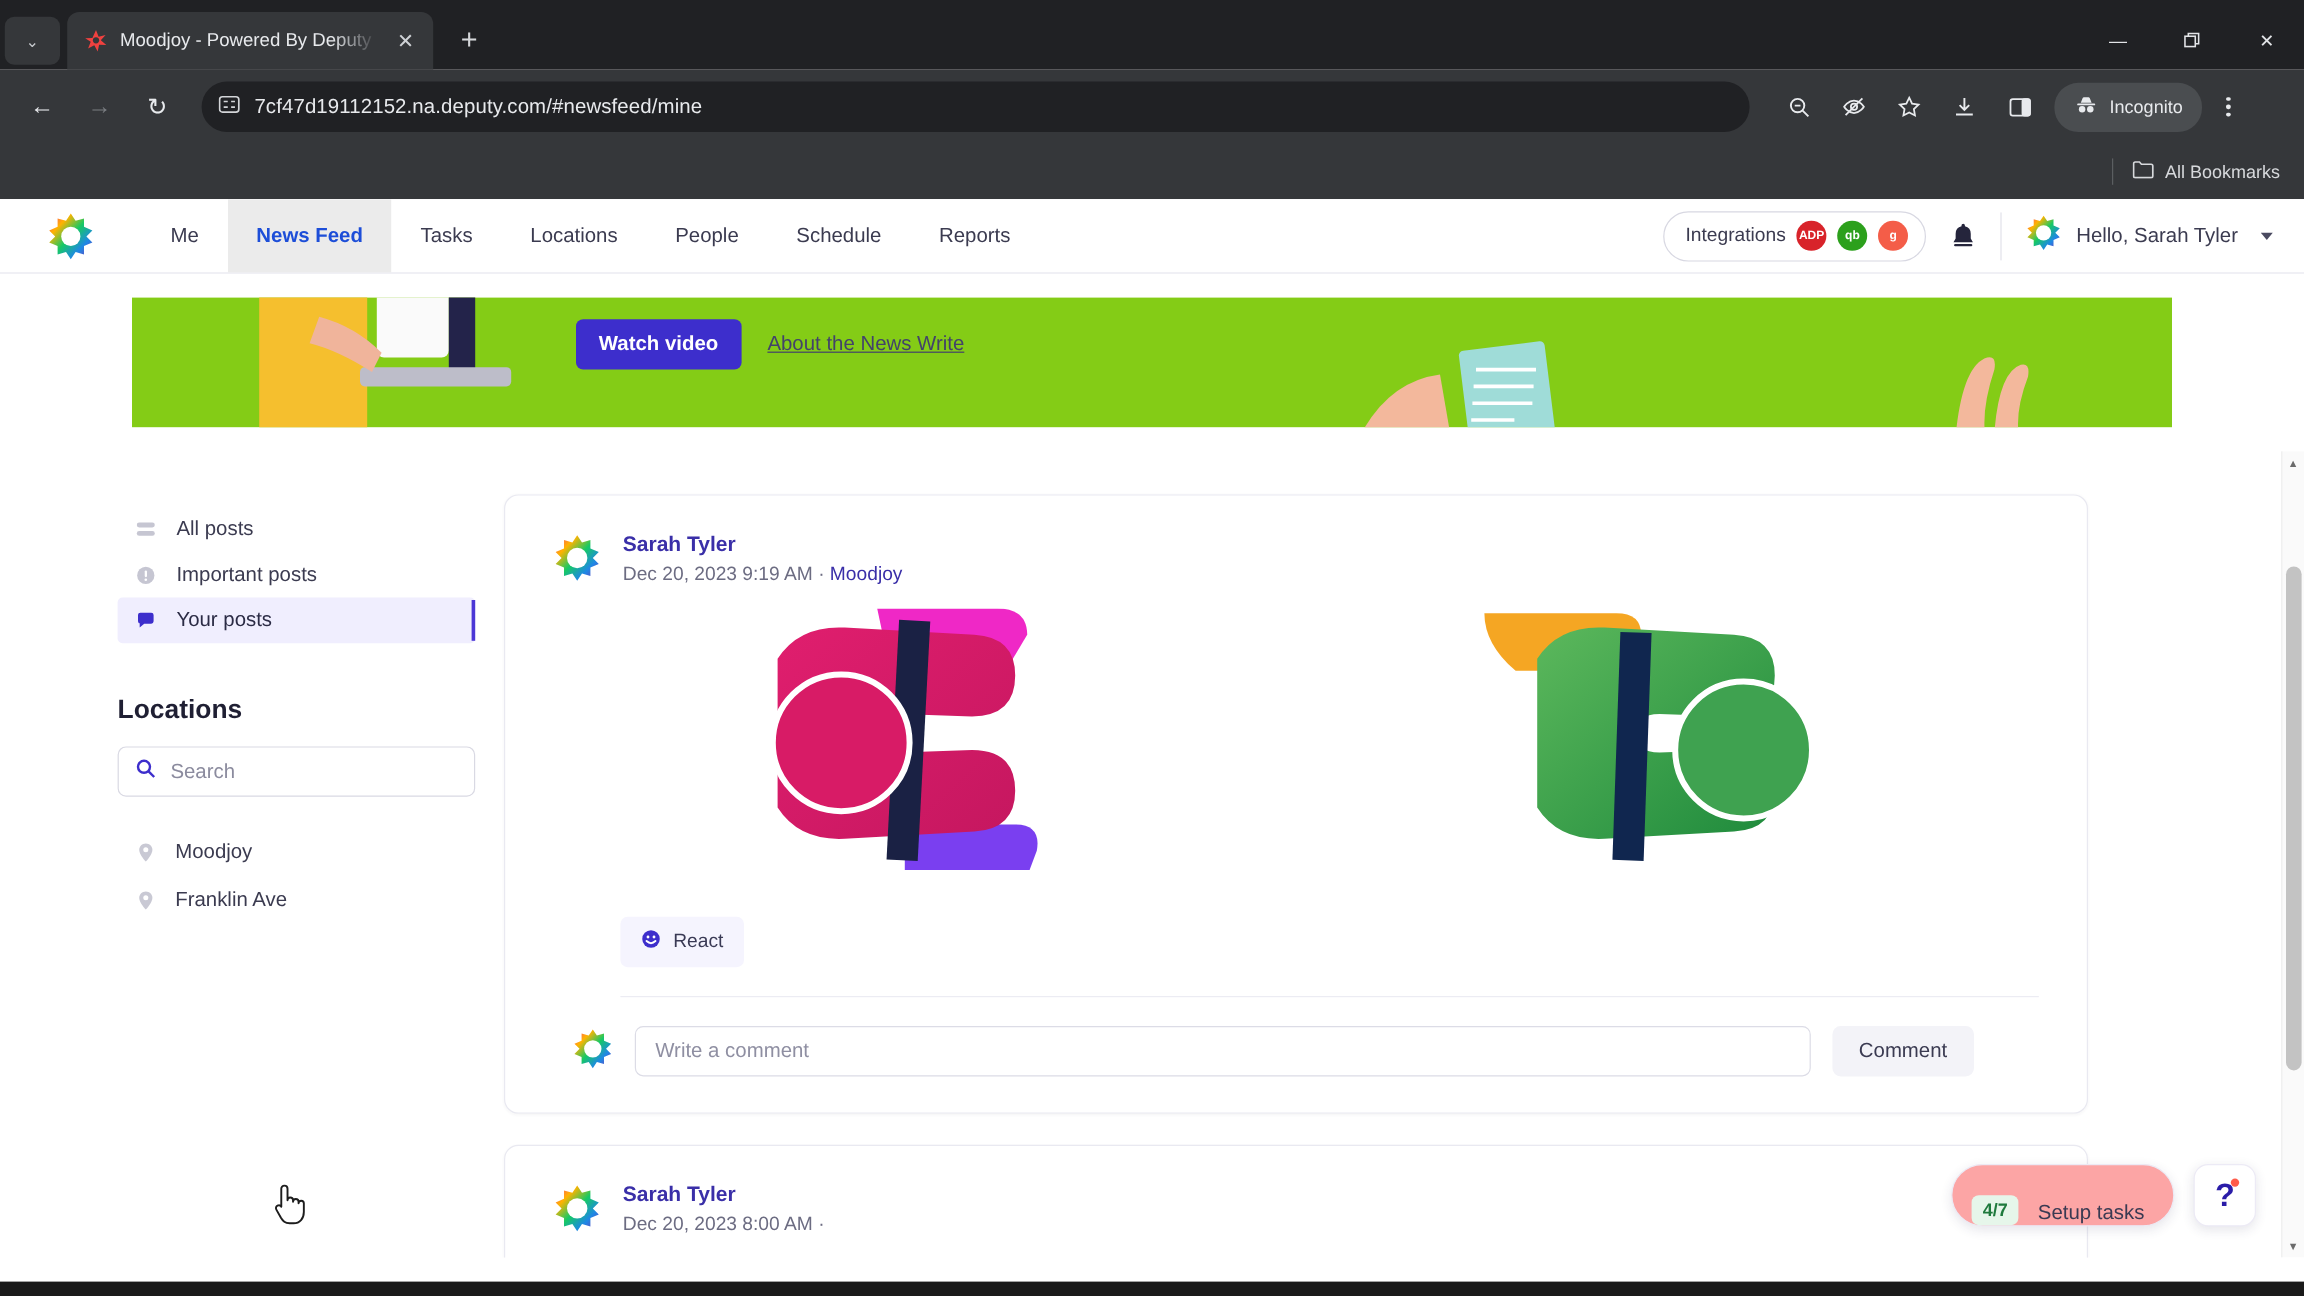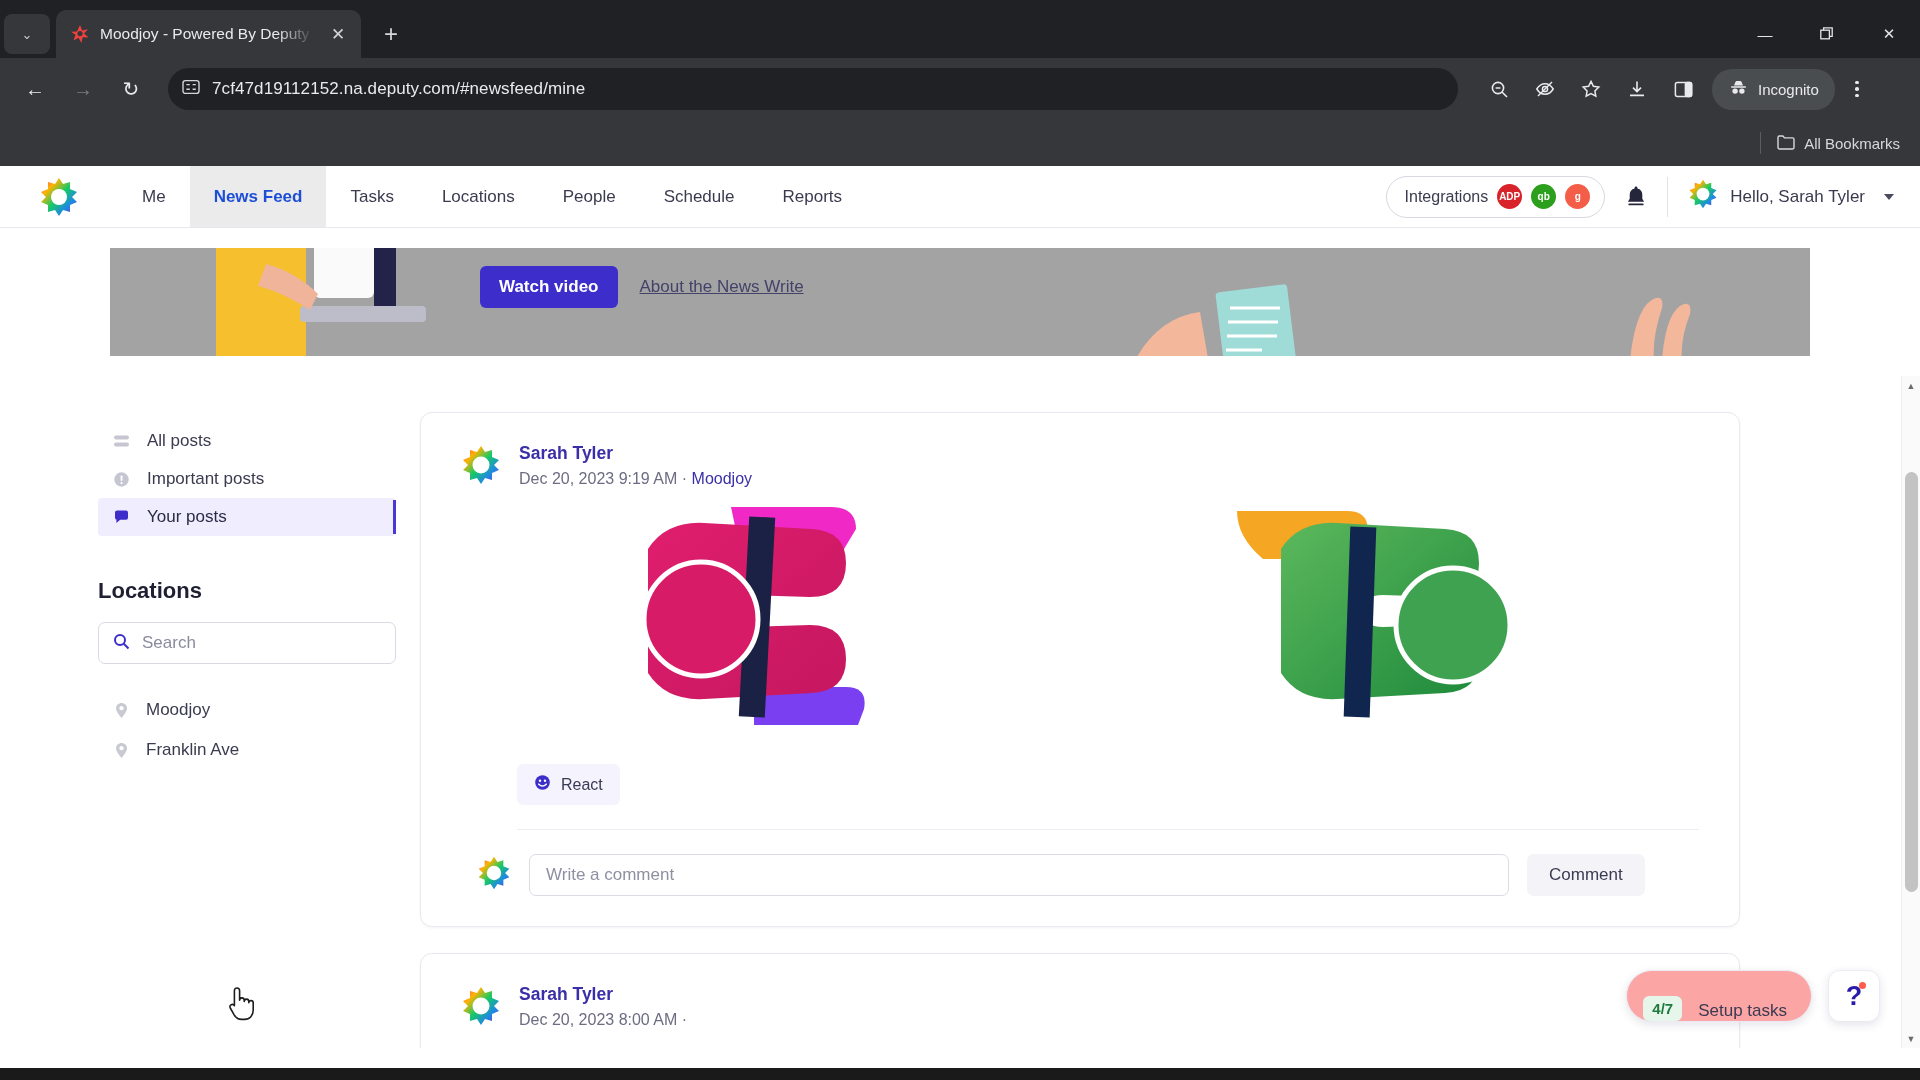--- a/index.html
+++ b/index.html
@@ -95,21 +95,21 @@
     border-radius: 22px; height: 42px; padding: 0 14px 0 18px; color: #3b3b50; font-size: 16px;
   }
   .intg-dot { width: 25px; height: 25px; border-radius: 50%; display:flex;
     align-items:center; justify-content:center; color:#fff; font-size: 10px; font-weight: 700; }
   .bell { width: 62px; display: flex; align-items: center; justify-content: center; }
   .nav-sep { width: 1px; height: 40px; background: #e2e2ea; }
   .userbox { display: flex; align-items: center; gap: 12px; padding: 0 18px 0 20px; font-size: 17px; color: #3b3b50; }
 
   
   .hero {
-    margin: 0 auto; width: 1700px; height: 108px; background: #a3a3a3;
+    margin: 0 auto; width: 1700px; height: 108px; background: #84cc16;
     position: relative; overflow: hidden; flex: none;
   }
   .hero-inner { position: relative; height: 100%; }
   .hero-cta { position: absolute; left: 370px; top: 18px; display: flex; align-items: center; gap: 22px; }
   .watch-btn {
     background: #3d2ecc; color: #fff; font-size: 17px; font-weight: 700;
     padding: 11px 19px; border-radius: 6px; border: none;
   }
   .hero-link { color: #43436a; font-size: 17px; }
   .hero-art { position: absolute; }

